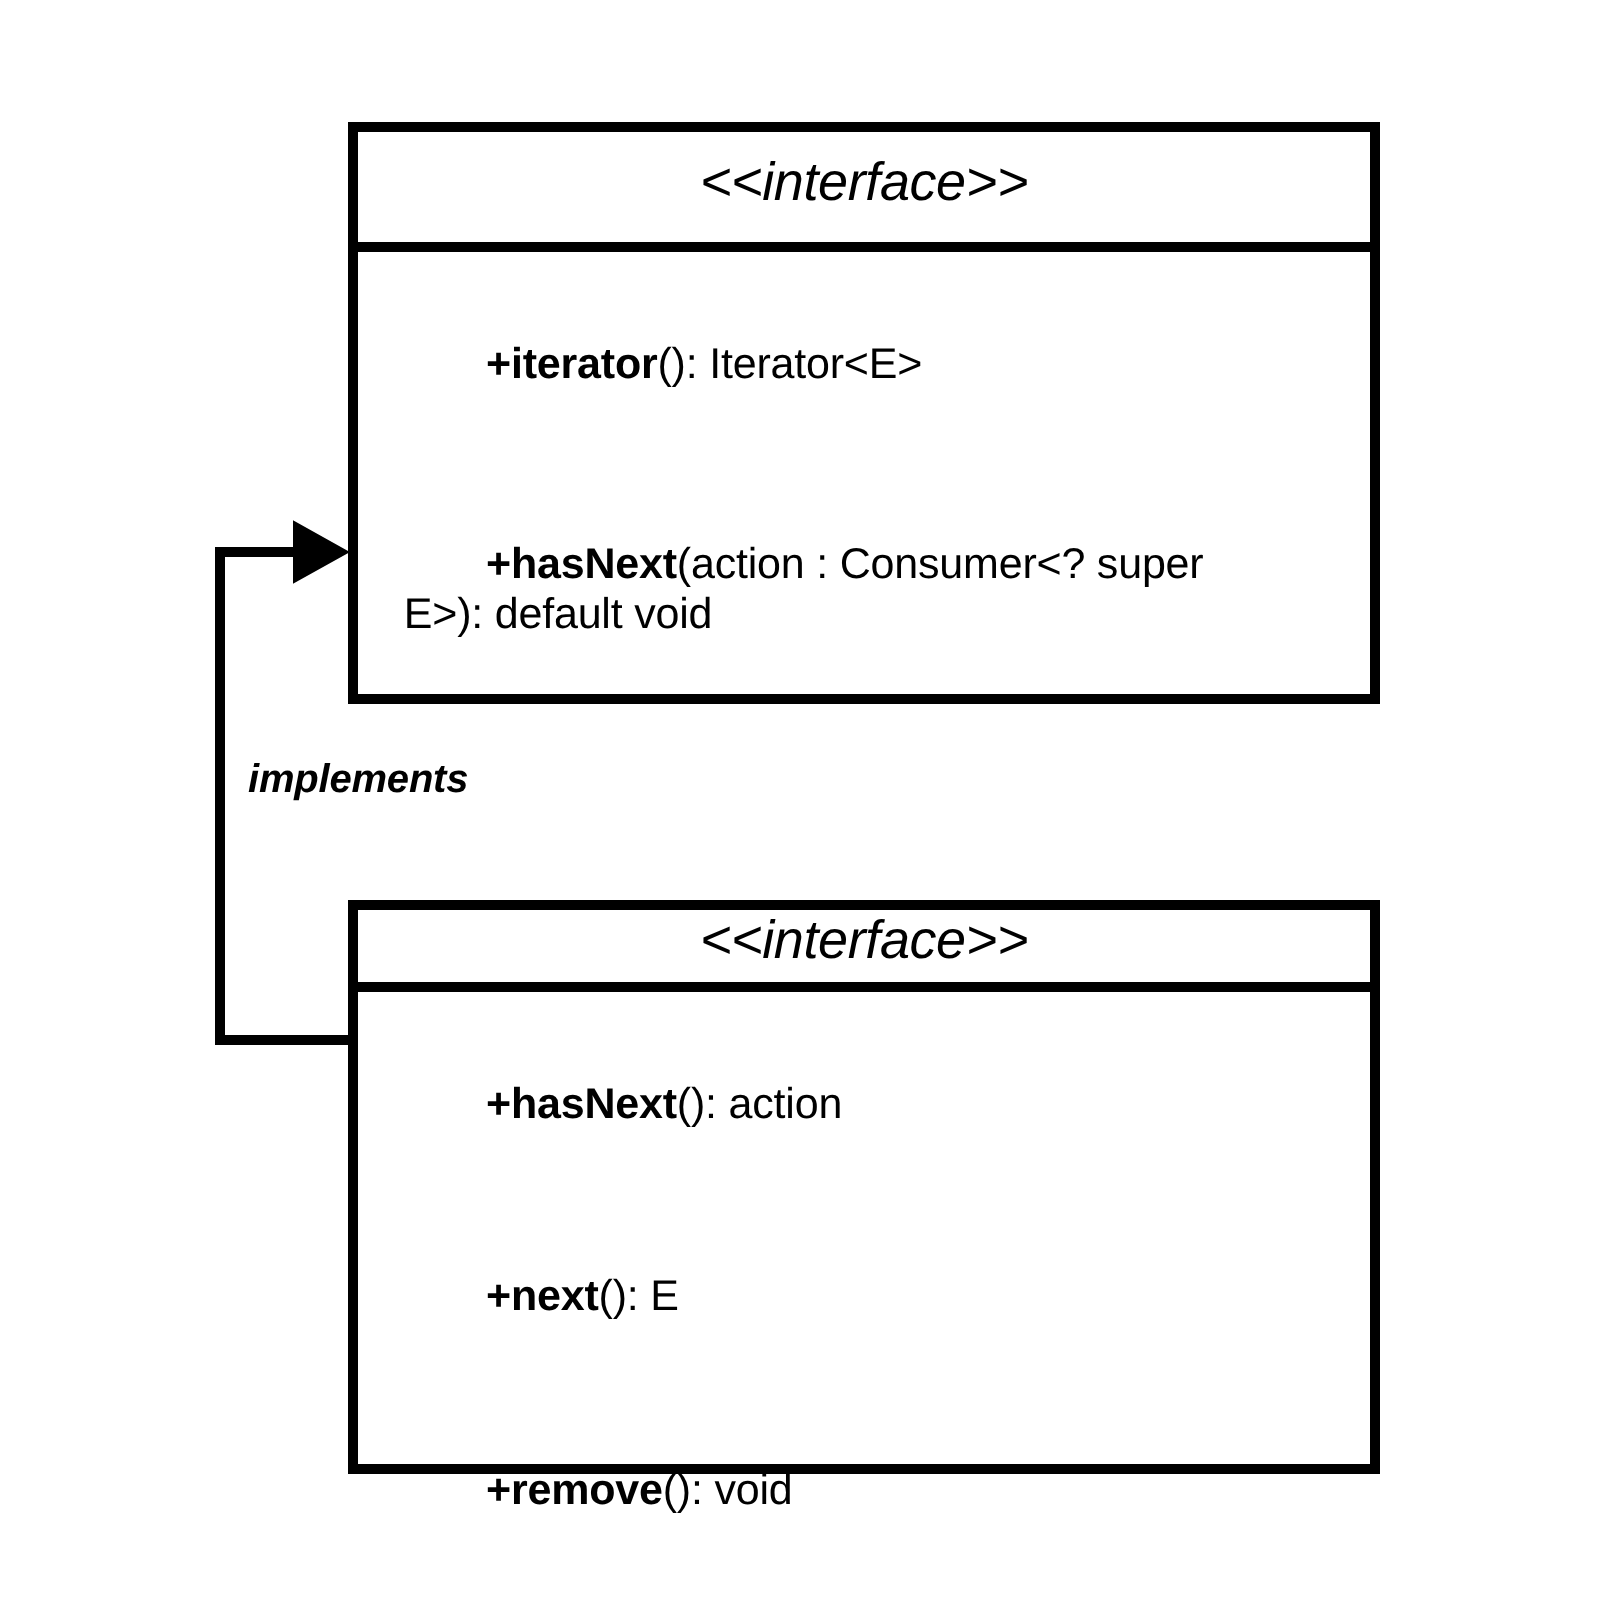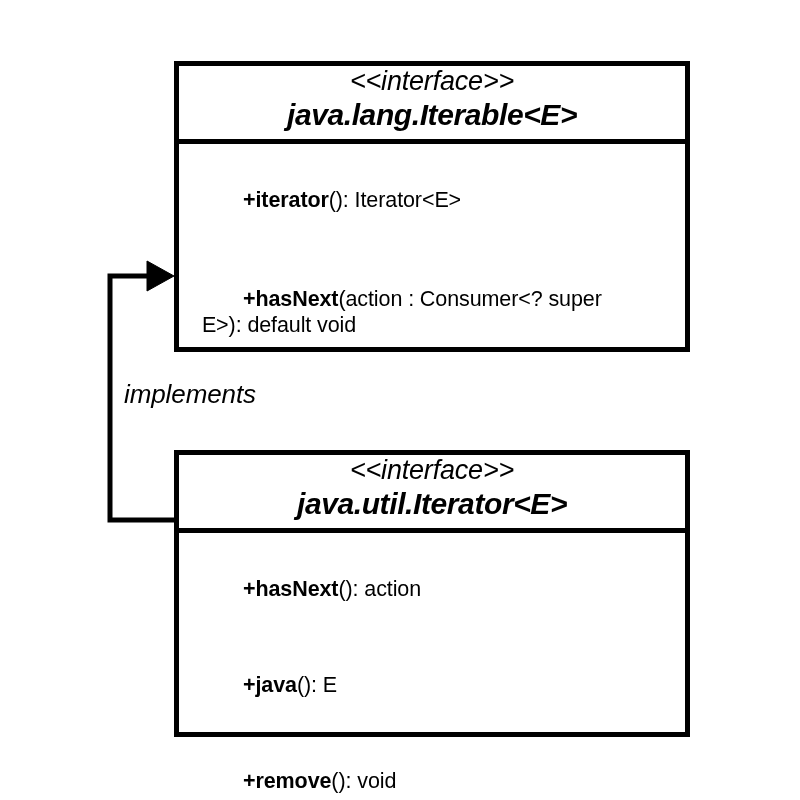--- a/index.html
+++ b/index.html
@@ -134,23 +134,23 @@
     top: 0;
     width: 800px;
     height: 800px;
     pointer-events: none;
   }
 
   .rel-label {
     position: absolute;
     left: 124px;
     top: 379px;
-    font-size: 26px;
+    font-size: 20px;
     font-style: italic;
-    font-weight: 400;
+    font-weight: 700;
     letter-spacing: -0.1px;
     white-space: nowrap;
   }
 </style>
 </head>
 <body>
 
 <div id="canvas">
 
   <svg class="rel-svg" viewBox="0 0 800 800">
@@ -158,44 +158,42 @@
     <path d="M 174 520 L 110 520 L 110 276 L 150 276" fill="none" stroke="#000000" stroke-width="5" stroke-linecap="butt" stroke-linejoin="miter"></path>
 
     <polygon points="174,276 147,261 147,291" fill="#000000" stroke="#000000" stroke-width="1"></polygon>
   </svg>
 
   <div class="rel-label">implements</div>
 
   <div class="uml-class" id="class-iterable">
     <div class="class-header">
       <div class="stereotype">&lt;&lt;interface&gt;&gt;</div>
-      <div class="class-name">java.lang.Iterable&lt;E&gt;</div>
     </div>
     <div class="class-members">
       <div class="member">
         <span class="vis">+</span><span class="mname">iterator</span><span class="rest">(): Iterator&lt;E&gt;</span>
       </div>
       <div class="member">
         <span class="vis">+</span><span class="mname">hasNext</span><span class="rest">(action : Consumer&lt;? super
  E&gt;): default void</span>
       </div>
     </div>
   </div>
 
   <div class="uml-class" id="class-iterator">
     <div class="class-header">
       <div class="stereotype">&lt;&lt;interface&gt;&gt;</div>
-      <div class="class-name">java.util.Iterator&lt;E&gt;</div>
     </div>
     <div class="class-members">
       <div class="member">
         <span class="vis">+</span><span class="mname">hasNext</span><span class="rest">(): action</span>
       </div>
       <div class="member">
-        <span class="vis">+</span><span class="mname">java</span><span class="rest">(): E</span>
+        <span class="vis">+</span><span class="mname">next</span><span class="rest">(): E</span>
       </div>
       <div class="member">
         <span class="vis">+</span><span class="mname">remove</span><span class="rest">(): void</span>
       </div>
     </div>
   </div>
 
 </div>
 
 </body></html>

